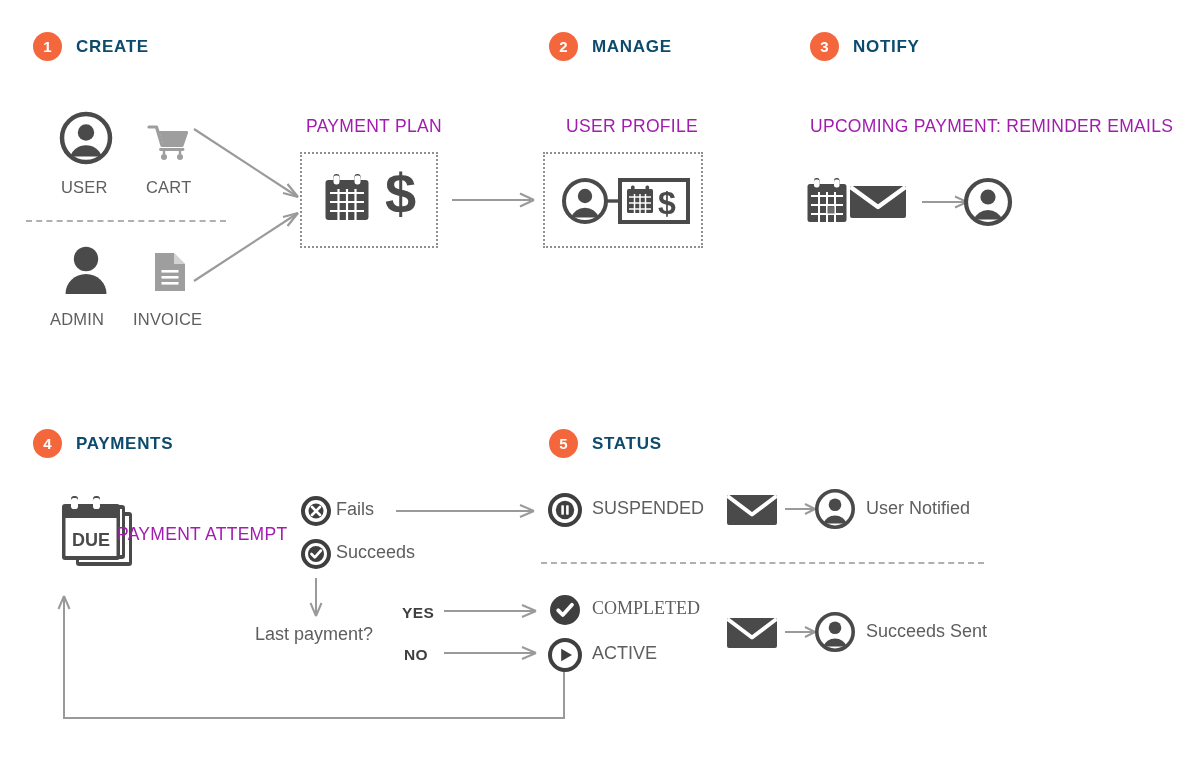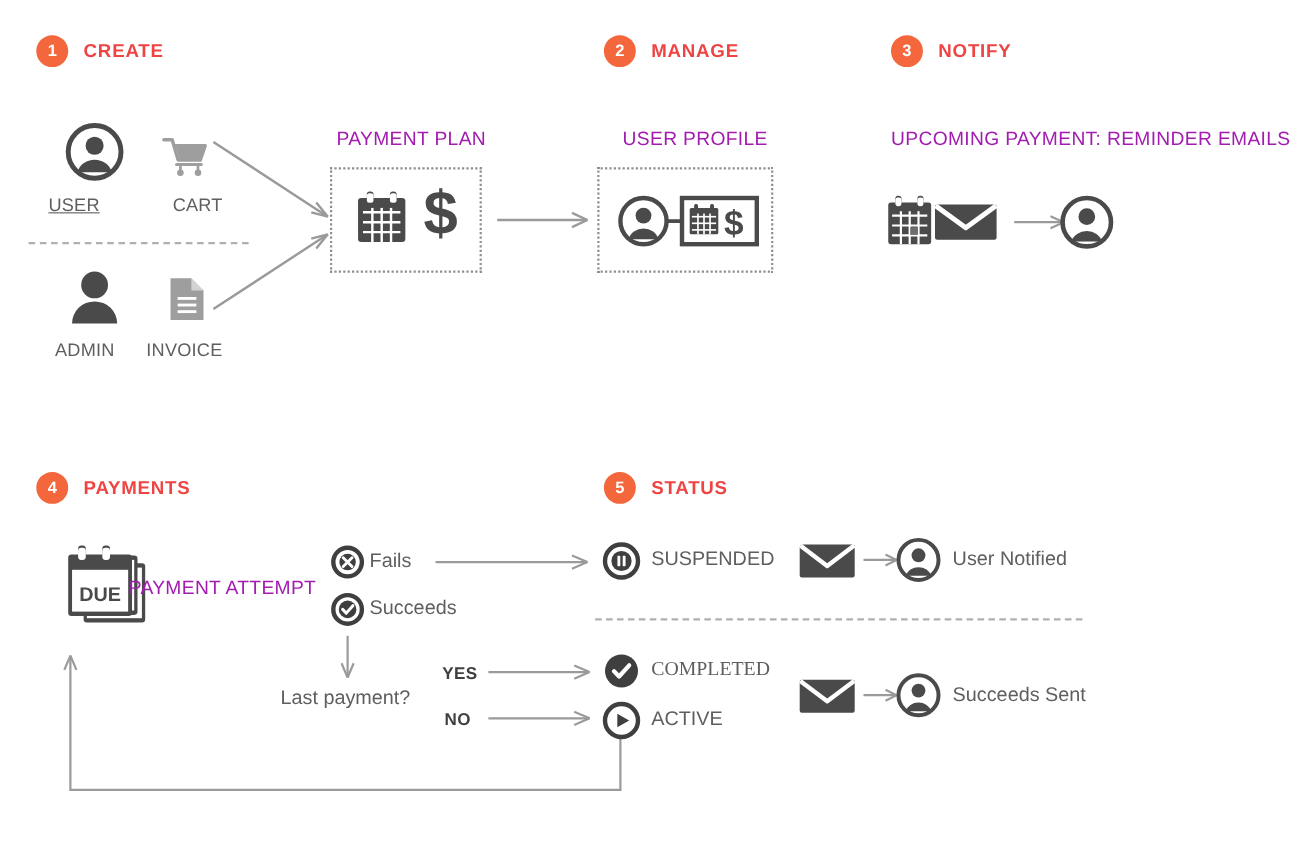--- a/index.html
+++ b/index.html
@@ -15,21 +15,21 @@
   
   .sec-head{display:flex;align-items:center;}
   .sec-badge{
     width:29px;height:29px;border-radius:50%;
     background:#F4673C;color:#ffffff;
     font-size:15px;font-weight:bold;
     display:flex;align-items:center;justify-content:center;
     line-height:1;
   }
   .sec-title{
-    margin-left:14px;color:#ef4444;font-weight:bold;
+    margin-left:14px;color:#0c4a6e;font-weight:bold;
     font-size:17px;letter-spacing:0.7px;
   }
 
   
   .cap{font-size:16.5px;color:#5e5e5e;letter-spacing:0.2px;white-space:nowrap;}
   .cap-lg{font-size:17.5px;color:#a21caf;letter-spacing:0.3px;white-space:nowrap;}
   .cap-sm{font-size:16px;color:#5e5e5e;white-space:nowrap;}
   .bold-lbl{font-size:15.5px;color:#3f3f3f;font-weight:bold;letter-spacing:0.4px;}
 
   .icon-dark{color:#4a4a4a;}
@@ -56,33 +56,33 @@
     <div class="sec-title">CREATE</div>
   </div>
 
   <div class="abs" style="left:60px;top:112px;">
     <svg width="52" height="52" viewBox="0 0 52 52">
       <circle cx="26" cy="26" r="24" fill="none" stroke="#4a4a4a" stroke-width="4.5"></circle>
       <circle cx="26" cy="20.5" r="8.2" fill="#4a4a4a"></circle>
       <path d="M10.5 44.5 a15.8 14 0 0 1 31 0 z" fill="#4a4a4a"></path>
     </svg>
   </div>
-  <div class="abs cap" style="left:44px;top:178px;text-decoration:underline;">USER</div>
+  <div class="abs cap" style="left:61px;top:178px;">USER</div>
 
   <div class="abs" style="left:148px;top:124px;">
     <svg width="42" height="40" viewBox="0 0 42 40">
       <path d="M1 3 h7.5 l5.5 18.5 h20 l4.5 -13 h-27" fill="none" stroke="#9e9e9e" stroke-width="3.2" stroke-linejoin="round" stroke-linecap="round"></path>
       <path d="M11.5 8.5 h26.5 l-4.3 12.6 h-18.4 z" fill="#9e9e9e"></path>
       <path d="M12.5 25.5 h22.5" stroke="#9e9e9e" stroke-width="2.8" stroke-linecap="round"></path>
       <path d="M16 25.5 v5 M32 25.5 v5" stroke="#9e9e9e" stroke-width="2.4"></path>
       <circle cx="16" cy="33" r="3" fill="#9e9e9e"></circle>
       <circle cx="32" cy="33" r="3" fill="#9e9e9e"></circle>
     </svg>
   </div>
-  <div class="abs cap" style="left:146px;top:178px;margin-left:11px;">CART</div>
+  <div class="abs cap" style="left:146px;top:178px;">CART</div>
 
   <div class="abs divider-dash" style="left:26px;top:220px;width:200px;"></div>
 
   <div class="abs" style="left:64px;top:246px;">
     <svg width="44" height="48" viewBox="0 0 44 48">
       <circle cx="22" cy="13" r="12.2" fill="#4a4a4a"></circle>
       <path d="M1.5 48 a20.5 20 0 0 1 41 0 z" fill="#4a4a4a"></path>
     </svg>
   </div>
   <div class="abs cap" style="left:50px;top:310px;">ADMIN</div>

